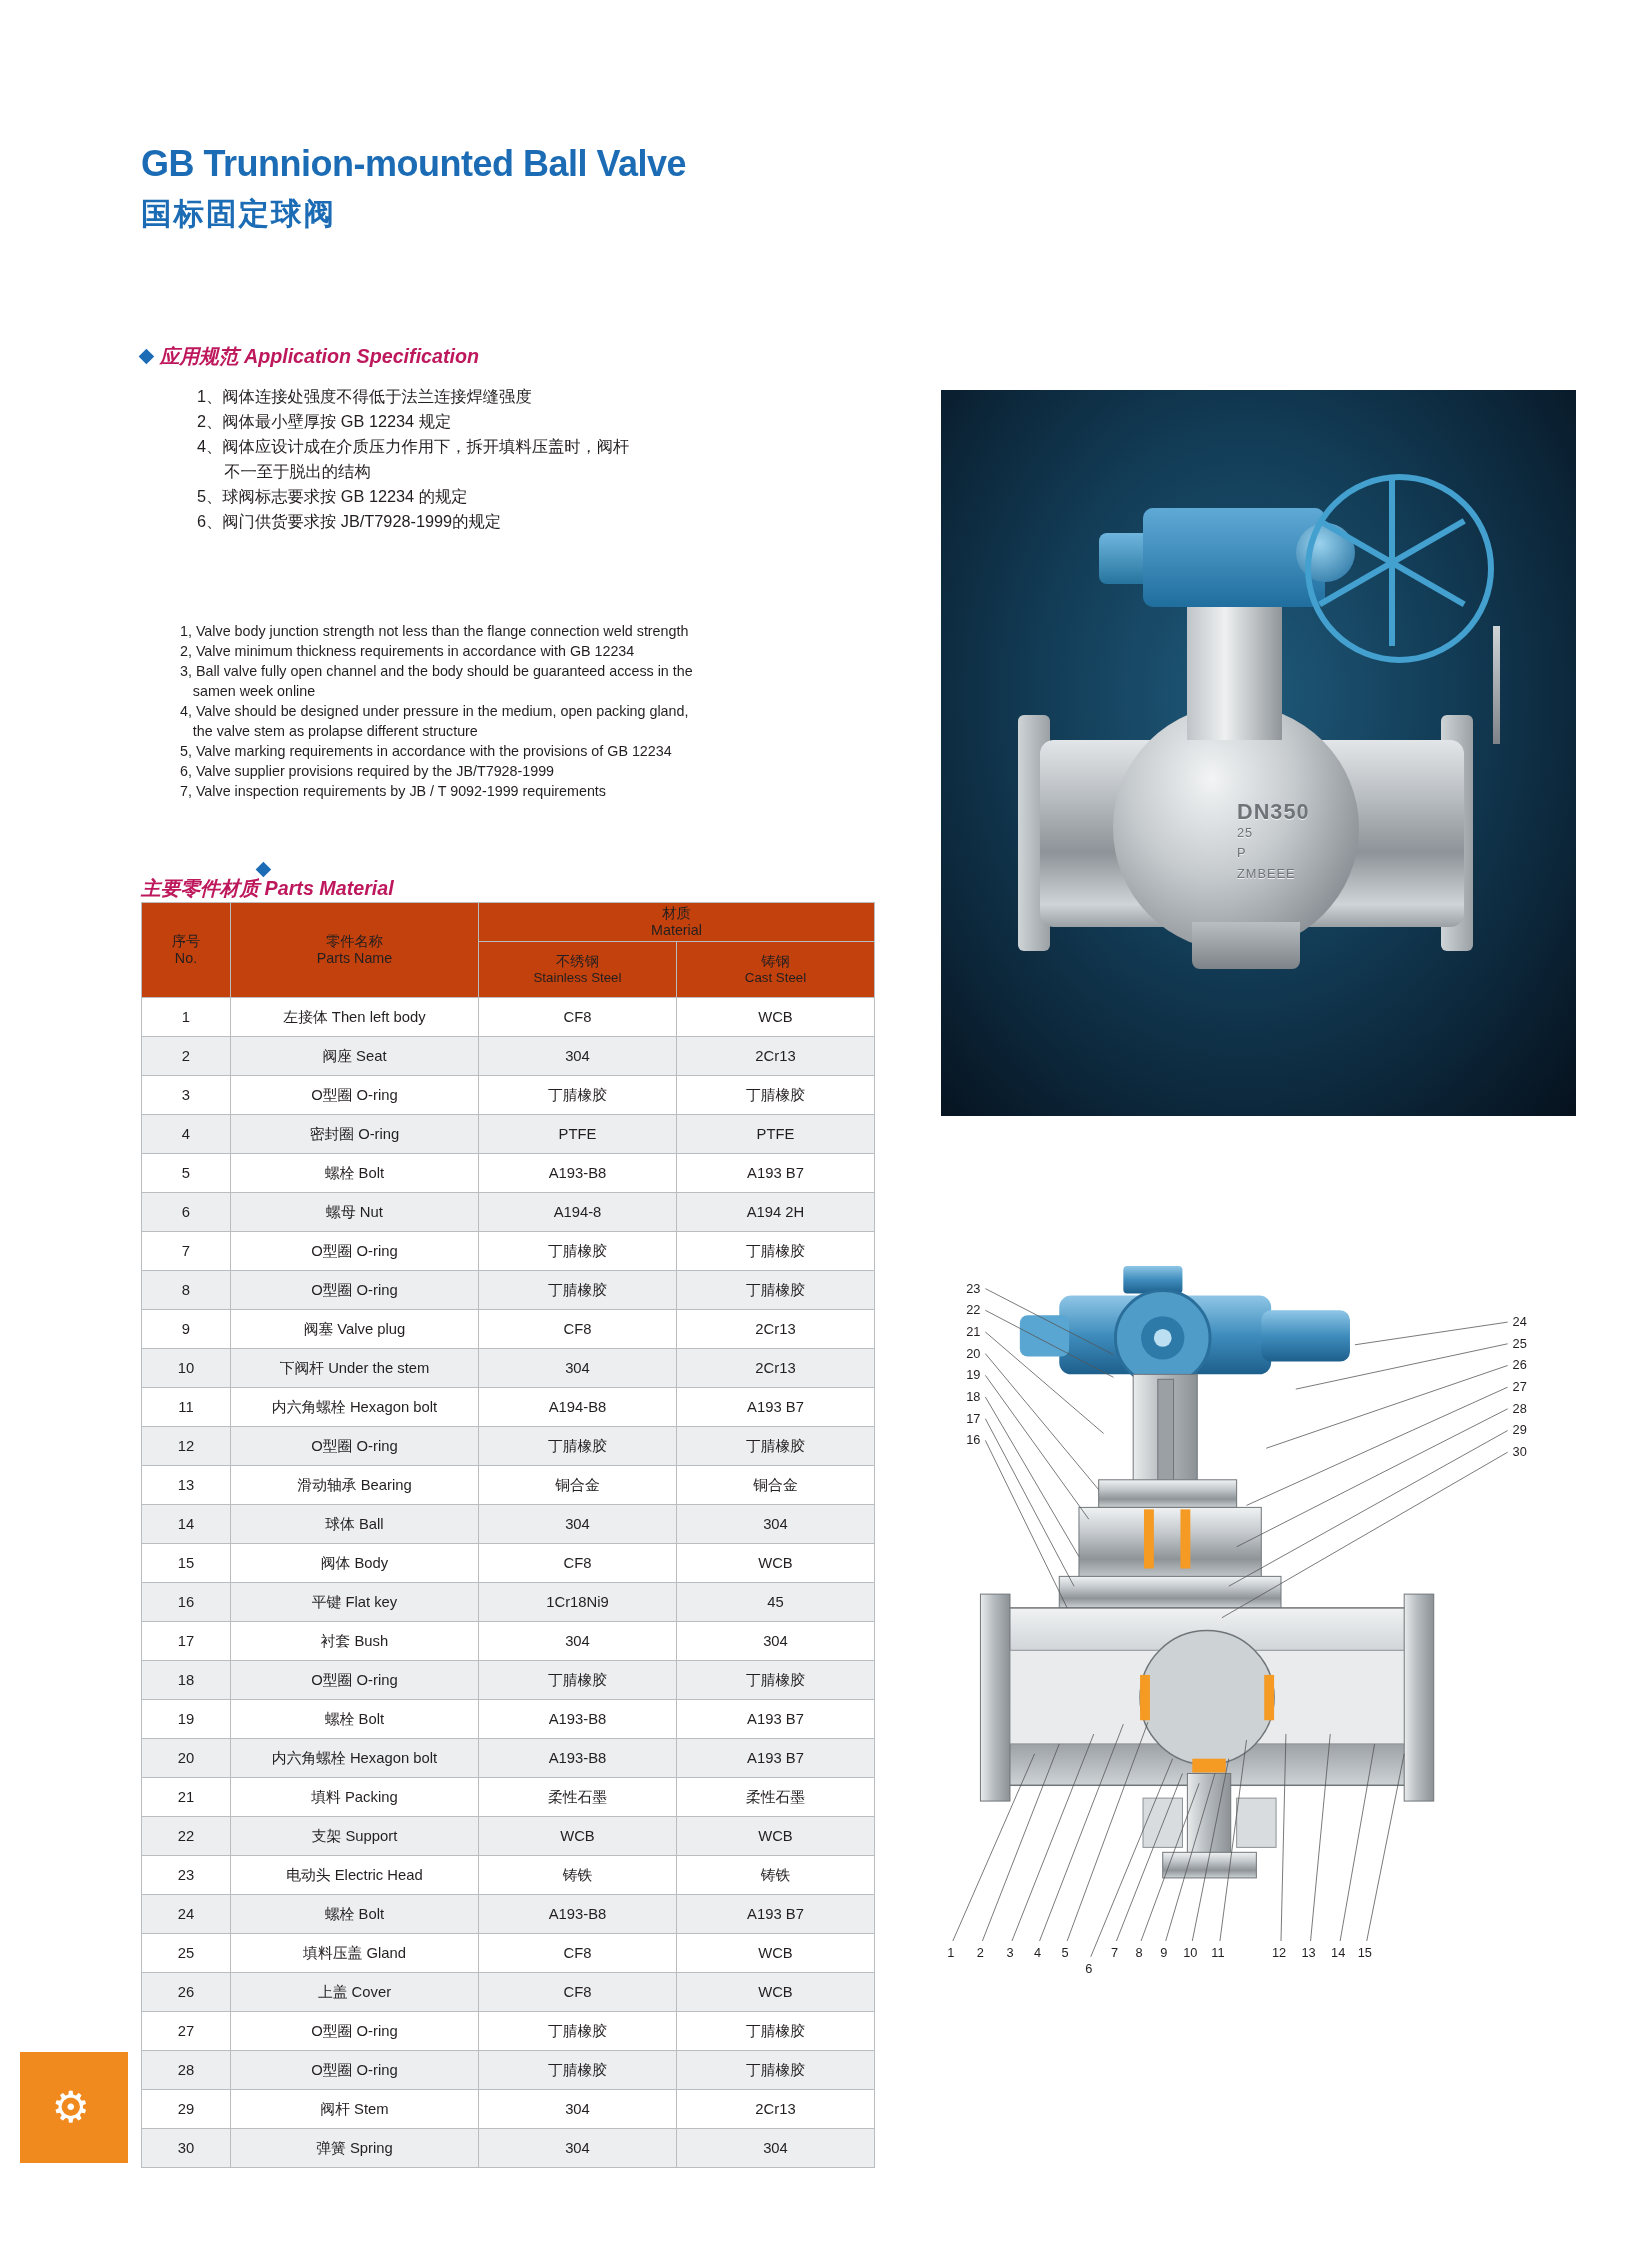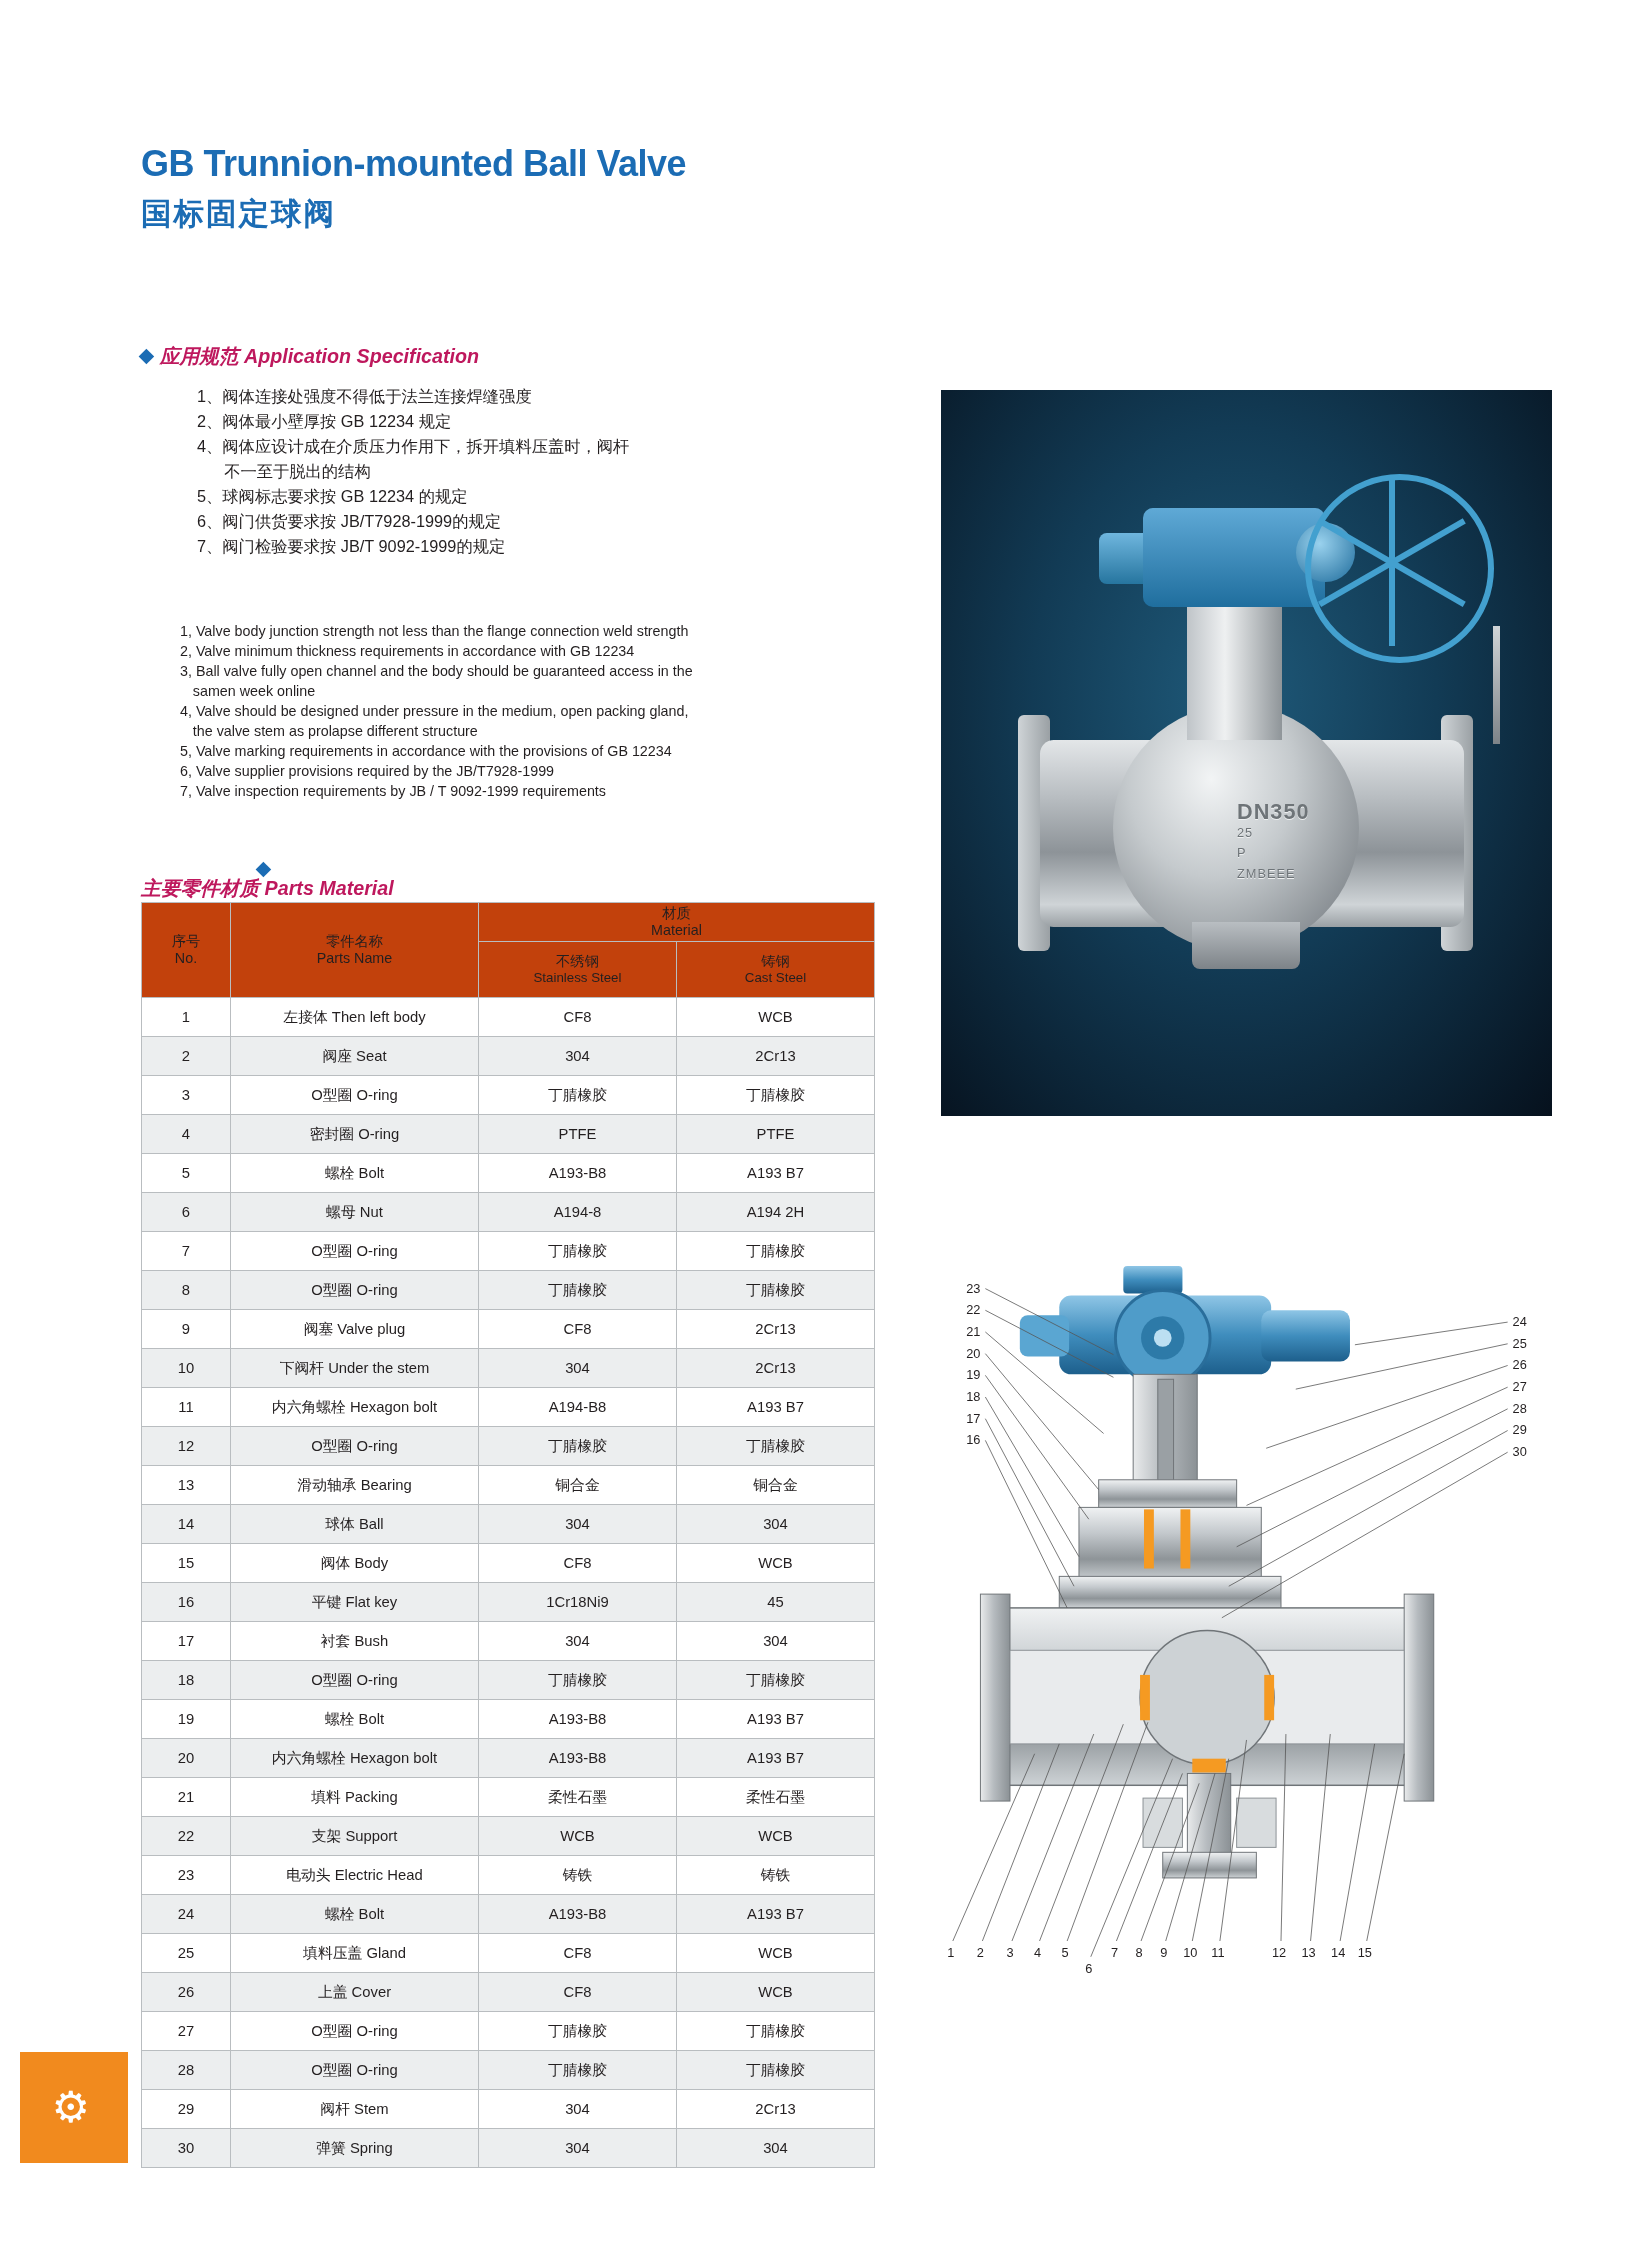--- a/index.html
+++ b/index.html
@@ -85,20 +85,21 @@
 
   
   .photo {
     position: absolute;
     left: 941px;
     top: 390px;
     width: 611px;
     height: 726px;
     background: radial-gradient(ellipse at 48% 42%, #1f5a7a 0%, #123b55 45%, #06111d 100%);
     overflow: hidden;
+    padding-left: 24px;
   }
   .valve-img { position: absolute; }
   .vi-body {
     left: 99px; top: 350px; width: 424px; height: 187px;
     background: linear-gradient(180deg,#e3e6e8 0%,#b9bec2 30%,#8d9398 60%,#cfd4d7 88%,#9aa0a4 100%);
     border-radius: 13.8px;
   }
   .vi-bulge {
     left: 172px; top: 315px; width: 246px; height: 246px;
     background: radial-gradient(ellipse at 40% 30%, #f2f4f5 0%, #c5cacd 40%, #878d92 80%, #6d7376 100%);
@@ -237,21 +238,20 @@
   <span>应用规范 Application Specification</span>
 </div>
 
 <div class="cn-list">
   <div>1、阀体连接处强度不得低于法兰连接焊缝强度</div>
   <div>2、阀体最小壁厚按 GB 12234 规定</div>
   <div>4、阀体应设计成在介质压力作用下，拆开填料压盖时，阀杆</div>
   <div>      不一至于脱出的结构</div>
   <div>5、球阀标志要求按 GB 12234 的规定</div>
   <div>6、阀门供货要求按 JB/T7928-1999的规定</div>
-  <div>7、阀门检验要求按 JB/T 9092-1999的规定</div>
 </div>
 
 <div class="en-list">
   <div>1, Valve body junction strength not less than the flange connection weld strength</div>
   <div>2, Valve minimum thickness requirements in accordance with GB 12234</div>
   <div>3, Ball valve fully open channel and the body should be guaranteed access in the</div>
   <div class="cont">samen week online</div>
   <div>4, Valve should be designed under pressure in the medium, open packing gland,</div>
   <div class="cont">the valve stem as prolapse different structure</div>
   <div>5, Valve marking requirements in accordance with the provisions of GB 12234</div>

